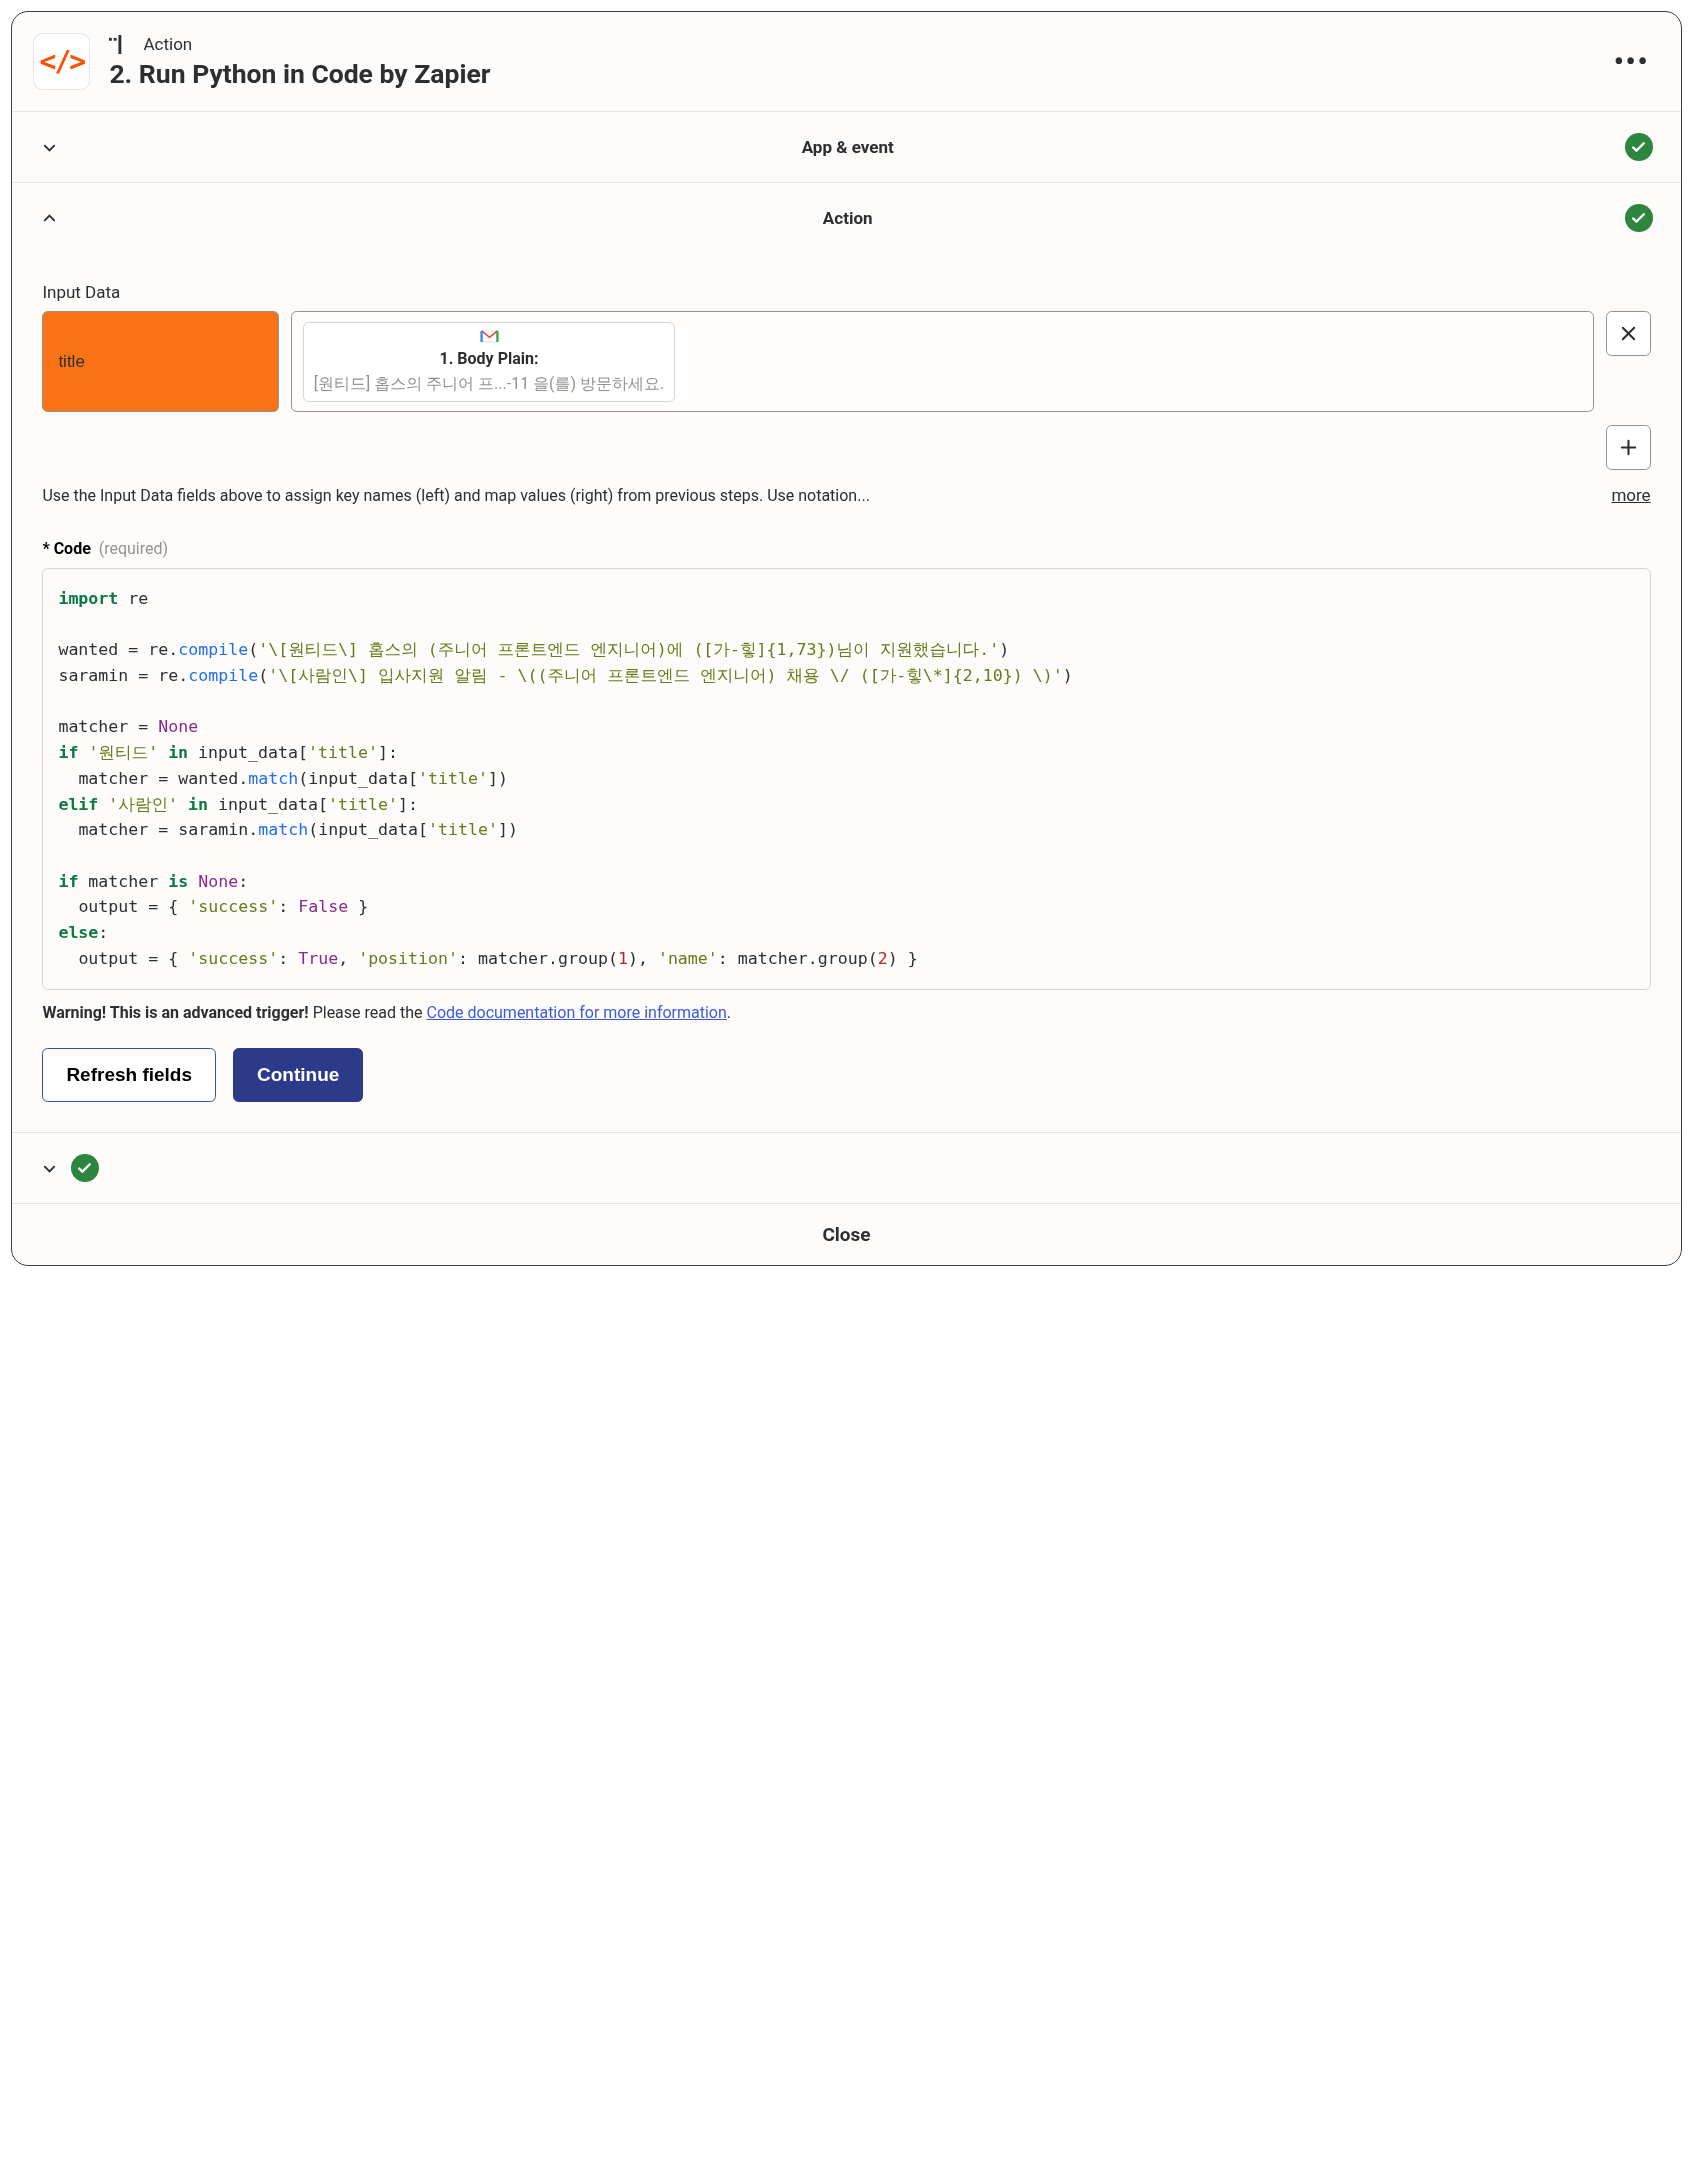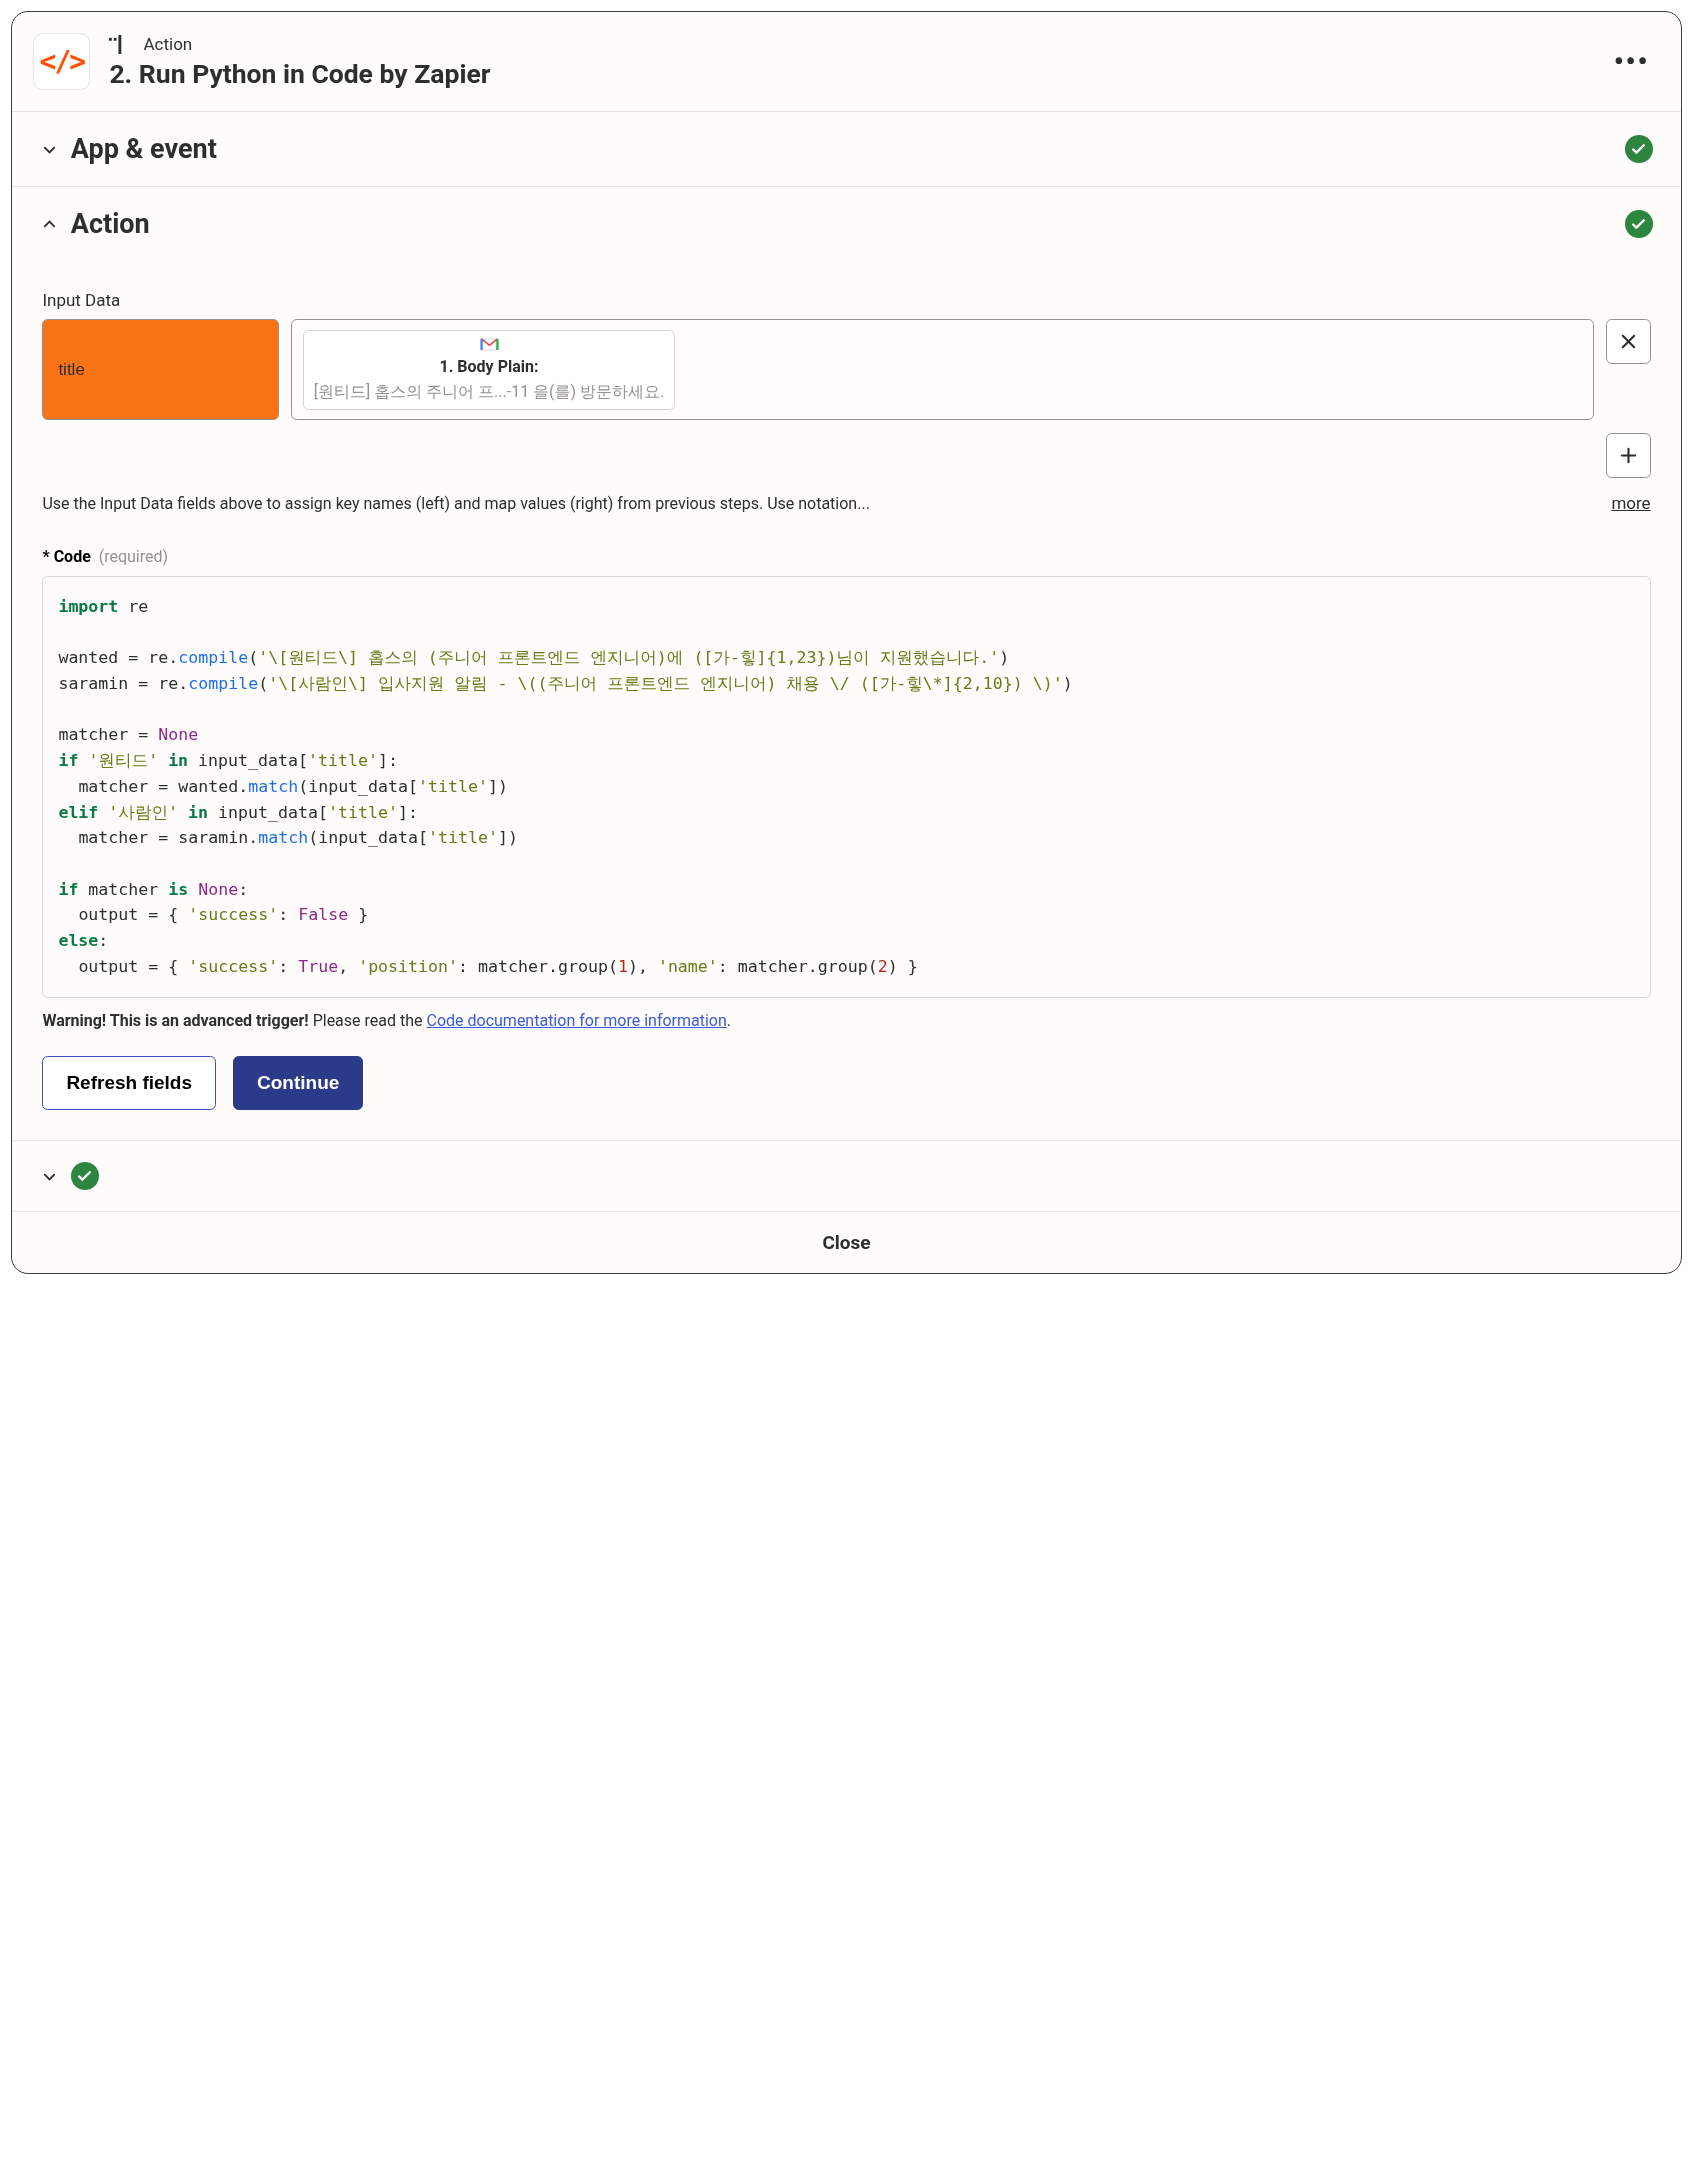--- a/index.html
+++ b/index.html
@@ -9,21 +9,21 @@
 .app-icon { width: 57px; height: 57px; border: 0.9px solid #e8e5df; border-radius: 9.5px; display: flex; align-items: center; justify-content: center; background: #fff; margin-right: 19px; }
 .code-glyph { font-family: ui-monospace, Menlo, Consolas, monospace; font-weight: 700; font-size: 28px; color: #ff4f00; letter-spacing: -1.9px; }
 .header-text { flex: 1; }
 .header-label { display: flex; align-items: center; gap: 9.5px; font-size: 17px; color: #2d2e2e; }
 .path-icon { display: inline-flex; align-items: center; }
 .header-title { font-size: 26.5px; font-weight: 700; color: #2d2e2e; margin-top: 3.8px; }
 .more-btn { display: flex; align-items: center; justify-content: center; width: 42px; height: 42px; font-size: 28px; letter-spacing: 1.9px; color: #2d2e2e; cursor: pointer; font-weight: 700; }
 .section-row { display: flex; align-items: center; padding: 21px 28px; border-bottom: 0.9px solid #e8e5df; cursor: pointer; }
 .section-row.open { border-bottom: none; }
 .chevron { width: 19px; height: 19px; margin-right: 11.4px; display: flex; align-items: center; justify-content: center; }
-.section-title { font-size: 27px; font-weight: 700; color: #2d2e2e; flex: 1; }
+.section-title { font-size: 17px; font-weight: 700; color: #2d2e2e; flex: 1; text-align: center; }
 .check-badge { width: 28px; height: 28px; border-radius: 50%; background: #2e8540; display: flex; align-items: center; justify-content: center; }
 .check-badge svg { width: 17px; height: 17px; }
 .section-body { padding: 9.5px 30px 30px 30px; border-bottom: 0.9px solid #e8e5df; }
 .field-label { font-size: 17px; color: #2d2e2e; margin-bottom: 9.5px; margin-top: 19px; }
 .input-row { display: flex; gap: 11.4px; align-items: stretch; }
 .text-input { border: 0.9px solid #95928e; border-radius: 5.7px; padding: 13.2px 15px; font-size: 17px; color: #2d2e2e; background: #f97316; width: 237px; }
 .mapped-input { flex: 1; border: 0.9px solid #95928e; border-radius: 5.7px; padding: 9.5px 11.4px; background: #fefdfb; display: flex; align-items: center; }
 .token { display: inline-flex; align-items: center; gap: 5.7px; border: 0.9px solid #d7d5d2; border-radius: 5.7px; padding: 5.7px 9.5px; background: #fff; font-size: 16px; flex-direction: column; }
 .gmail-ico { display: inline-flex; width: 19px; height: 15px; }
 .token-label { font-weight: 700; color: #2d2e2e; }
@@ -145,21 +145,21 @@
       <span class="more-link">more</span>
     </div>
 
     <div class="code-label">
       <b>* Code</b>
       &nbsp;<span class="req">(required)</span>
     </div>
 
     <div class="code-box"><span class="kw">import</span><span> re</span>
 
-<span>wanted = re.</span><span class="fn">compile</span><span>(</span><span class="str">'\[원티드\] 홉스의 (주니어 프론트엔드 엔지니어)에 ([가-힣]{1,23})님이 지원했습니다.'</span><span>)</span>
+<span>wanted = re.</span><span class="fn">compile</span><span>(</span><span class="str">'\[원티드\] 홉스의 (주니어 프론트엔드 엔지니어)에 ([가-힣]{1,73})님이 지원했습니다.'</span><span>)</span>
 <span>saramin = re.</span><span class="fn">compile</span><span>(</span><span class="str">'\[사람인\] 입사지원 알림 - \((주니어 프론트엔드 엔지니어) 채용 \/ ([가-힣\*]{2,10}) \)'</span><span>)</span>
 
 <span>matcher = </span><span class="const">None</span>
 <span class="kw">if </span><span class="str">'원티드'</span><span class="kw"> in</span><span> input_data[</span><span class="str">'title'</span><span>]:</span>
 <span>  matcher = wanted.</span><span class="fn">match</span><span>(input_data[</span><span class="str">'title'</span><span>])</span>
 <span class="kw">elif </span><span class="str">'사람인'</span><span class="kw"> in</span><span> input_data[</span><span class="str">'title'</span><span>]:</span>
 <span>  matcher = saramin.</span><span class="fn">match</span><span>(input_data[</span><span class="str">'title'</span><span>])</span>
 
 <span class="kw">if</span><span> matcher </span><span class="kw">is </span><span class="const">None</span><span>:</span>
 <span>  output = { </span><span class="str">'success'</span><span>: </span><span class="const">False</span><span> }</span>

